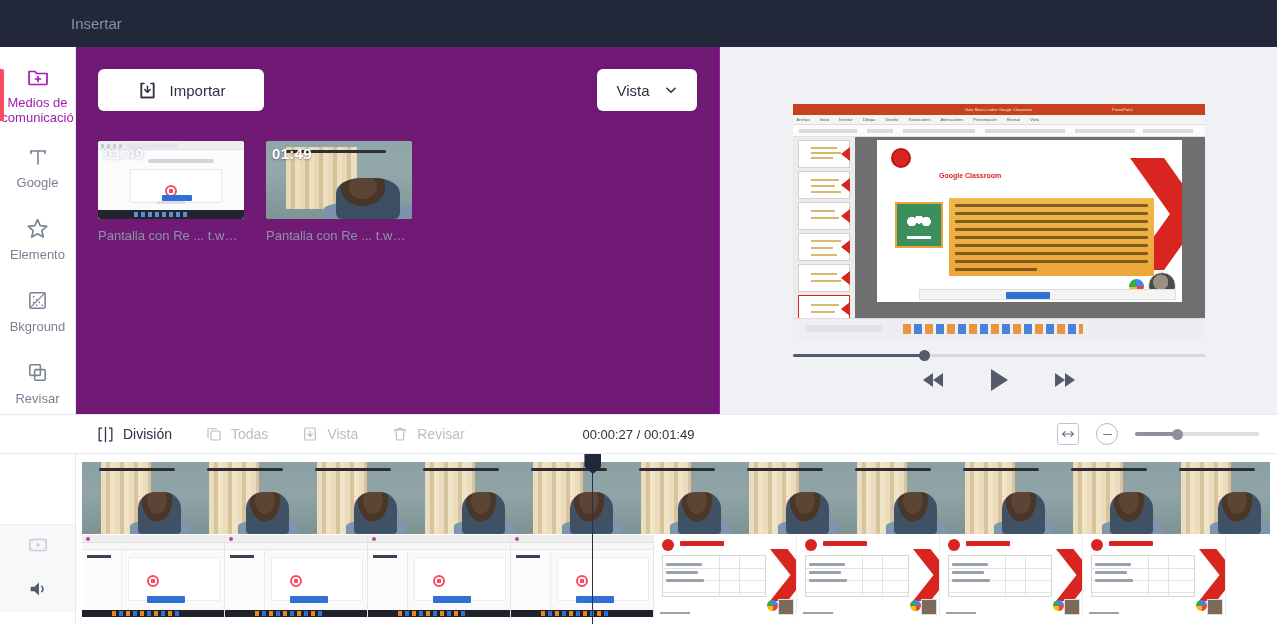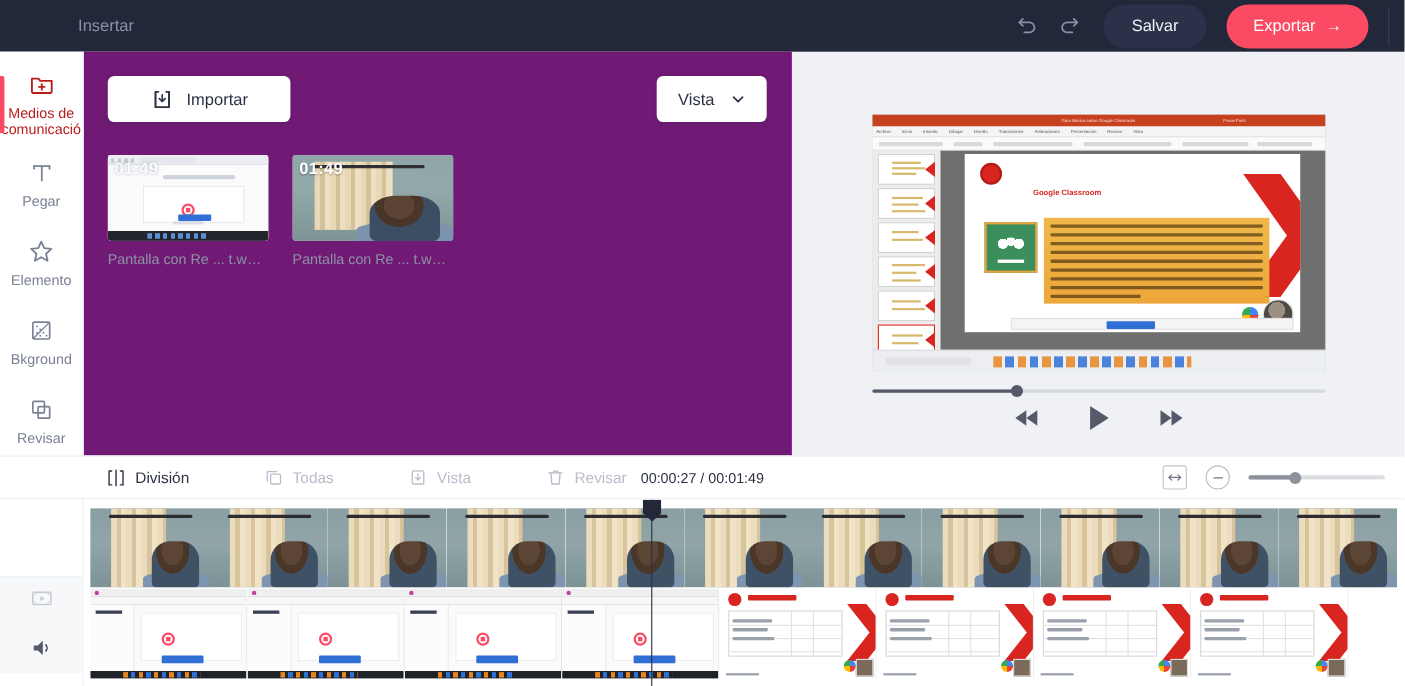--- a/index.html
+++ b/index.html
@@ -71,21 +71,21 @@
     overflow: hidden;
   }
   .side-item {
     position: relative;
     height: 72px;
     display: flex; flex-direction: column; align-items: center; justify-content: center;
     gap: 6px; cursor: pointer;
     color: #7a8194; font-size: 13px; text-align: center; line-height: 1.15;
   }
   .side-item .side-label { white-space: nowrap; }
-  .side-item.active { color: #b91c1c; }
+  .side-item.active { color: #a21caf; }
   .side-item.active::before {
     content: ""; position: absolute; left: 0; top: 10px; bottom: 10px;
     width: 4px; background: #fb4a63; border-radius: 0 2px 2px 0;
   }
   .side-item.active .side-label { white-space: normal; width: 86px; }
   .side-icon { display: flex; align-items: center; justify-content: center; height: 26px; }
 
   
   .media-panel {
     width: 644px; flex: 0 0 644px;
@@ -215,21 +215,20 @@
       background: repeating-linear-gradient(to right,#e8851f 0 8px,transparent 8px 11px,#2f6fd6 11px 19px,transparent 19px 22px); opacity:.85;}
   .ppt-taskbar .srch { position:absolute; left:12px; top:6px; width:78px; height:7px; background:#e0e2e8; border-radius:3px;}
 
   
   .timeline { flex: 0 0 210px; display: flex; flex-direction: column; background: #fff; }
   .tl-toolbar {
     height: 40px; flex: 0 0 40px;
     border-top: 1px solid #e7e9ee; border-bottom: 1px solid #e7e9ee;
     display: flex; align-items: center; padding: 0 18px 0 96px;
     position: relative;
-    gap: 35px;
   }
   .tl-act {
     display: flex; align-items: center; gap: 8px;
     font-size: 14px; margin-right: 33px; cursor: pointer; color: #2b3043;
   }
   .tl-act.disabled { color: #b9bdc9; cursor: default; }
   .tl-time { position: absolute; left: 50%; transform: translateX(-50%); font-size: 13px; color: #2b3043; }
   .tl-right { margin-left: auto; display: flex; align-items: center; gap: 17px; }
   .fit-box {
     width: 22px; height: 22px; border: 1px solid #bfc4cf; border-radius: 3px;
@@ -302,40 +301,20 @@
   }
 </style>
 </head>
 <body>
 
 <div class="app">
 
   <div class="header">
     <div class="doc-title">Insertar</div>
 
-    <div class="header-right">
-      <div class="icon-btn-hdr">
-        <svg width="22" height="22" viewBox="0 0 24 24" fill="none" stroke="currentColor" stroke-width="1.7" stroke-linecap="round" stroke-linejoin="round">
-          <path d="M4 8h10a5 5 0 0 1 0 10H9"></path>
-            <polyline points="7.5,4.5 4,8 7.5,11.5"></polyline>
-        </svg>
-      </div>
-      <div class="icon-btn-hdr">
-        <svg width="22" height="22" viewBox="0 0 24 24" fill="none" stroke="currentColor" stroke-width="1.7" stroke-linecap="round" stroke-linejoin="round">
-          <path d="M20 8H10a5 5 0 0 0 0 10h5"></path>
-            <polyline points="16.5,4.5 20,8 16.5,11.5"></polyline>
-        </svg>
-      </div>
-      <button class="btn-save">Salvar</button>
-      <button class="btn-export">
-        <span>Exportar</span>
-        <span style="font-weight:bold;">→</span>
-      </button>
-      <div class="hdr-divider"></div>
-    </div>
   </div>
 
   <div class="body">
 
     <div class="sidebar">
 
       <div class="side-item active">
         <span class="side-icon">
           <svg width="24" height="24" viewBox="0 0 24 24" fill="none" stroke="currentColor" stroke-width="1.7" stroke-linejoin="round">
             <path d="M3 6.5h6l1.6 2H21v10a1 1 0 0 1-1 1H4a1 1 0 0 1-1-1z"></path>
@@ -348,21 +327,21 @@
 
       <div class="side-item">
         <span class="side-icon">
           <svg width="24" height="24" viewBox="0 0 24 24" fill="none" stroke="currentColor" stroke-width="1.6" stroke-linecap="round">
             <line x1="5" y1="6" x2="19" y2="6"></line>
               <line x1="12" y1="6" x2="12" y2="19"></line>
             <line x1="5" y1="6" x2="5" y2="8.5"></line>
               <line x1="19" y1="6" x2="19" y2="8.5"></line>
           </svg>
         </span>
-        <span class="side-label">Pegar</span>
+        <span class="side-label">Google</span>
       </div>
 
       <div class="side-item">
         <span class="side-icon">
           <svg width="25" height="25" viewBox="0 0 24 24" fill="none" stroke="currentColor" stroke-width="1.6" stroke-linejoin="round">
             <polygon points="12,3.5 14.6,9.2 20.8,9.9 16.2,14.1 17.5,20.2 12,17.1 6.5,20.2 7.8,14.1 3.2,9.9 9.4,9.2"></polygon>
           </svg>
         </span>
         <span class="side-label">Elemento</span>
       </div>

